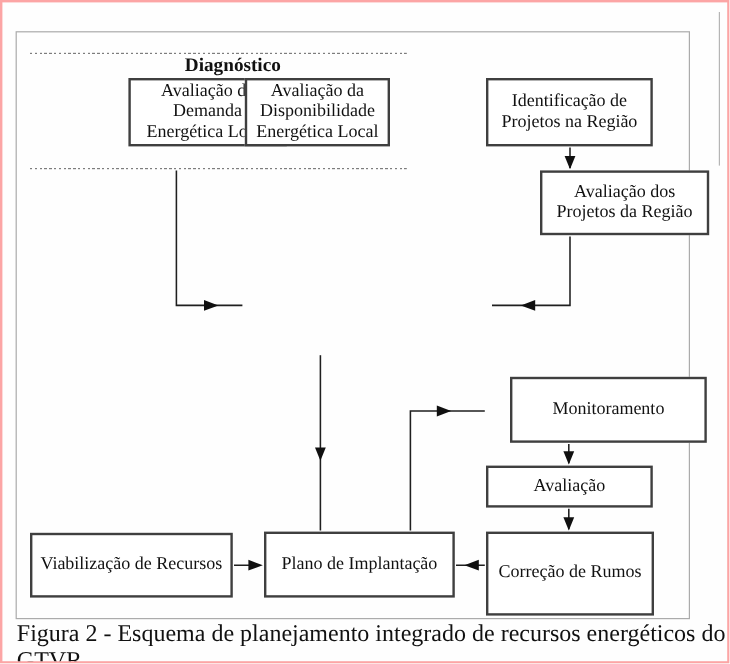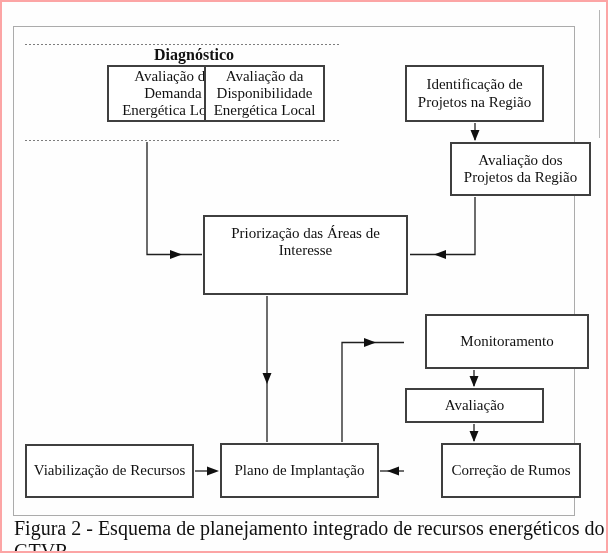--- a/index.html
+++ b/index.html
@@ -45,27 +45,26 @@
   <div class="group-label">Diagnóstico</div>
 
   <div class="node" style="left:61px; top:63px; width:132px; height:57px;margin-left:44px;">Avaliação da Demanda Energética Local</div>
 
   <div class="node" style="left:202px; top:63px; width:121px; height:57px;">Avaliação da Disponibilidade Energética Local</div>
 
   <div class="node" style="left:403px; top:63px; width:139px; height:57px;">Identificação de Projetos na Região</div>
 
   <div class="node" style="left:403px; top:140px; width:141px; height:54px;margin-left:45px;">Avaliação dos Projetos da Região</div>
 
-  <div class="node top-align" style="left:201px; top:213px; width:205px; height:80px;">Priorização das Áreas de Interesse</div>
 
   <div class="node one-line" style="left:423px; top:312px; width:164px; height:55px;">Monitoramento</div>
 
   <div class="node one-line" style="left:403px; top:386px; width:139px; height:35px;">Avaliação</div>
 
-  <div class="node one-line" style="left:403px; top:441px; width:140px; height:55px;margin-left:36px;">Correção de Rumos</div>
+  <div class="node one-line" style="left:403px; top:441px; width:140px; height:70px;">Correção de Rumos</div>
 
   <div class="node one-line" style="left:218px; top:441px; width:159px; height:55px;">Plano de Implantação</div>
 
   <div class="node one-line" style="left:23px; top:442px; width:169px; height:54px;">Viabilização de Recursos</div>
 
   <svg class="connectors" width="608" height="553" viewBox="0 0 608 553">
     <g stroke="#1f1f1f" stroke-width="1.3" fill="none">
       <path d="M473 121 L473 138"></path>
       <path d="M473 195 L473 252.5 L408 252.5"></path>
       <path d="M145 140 L145 252.5 L200 252.5"></path>

